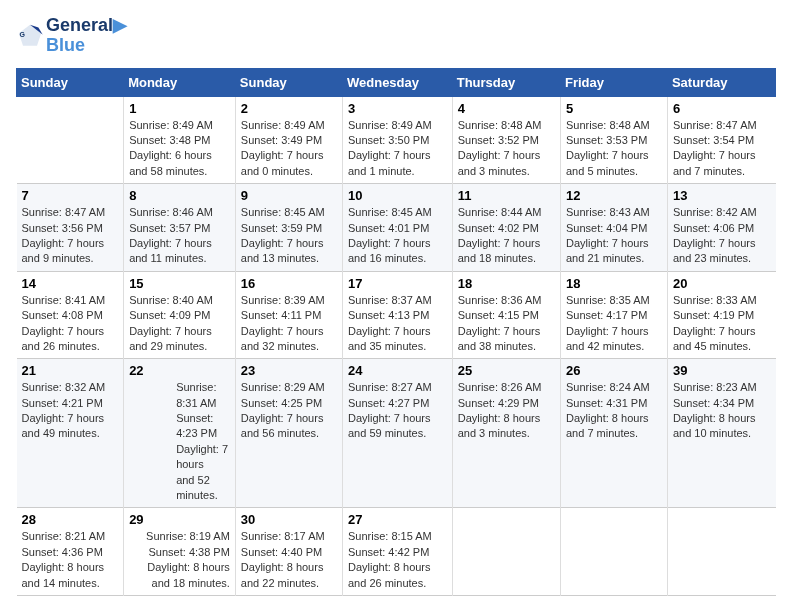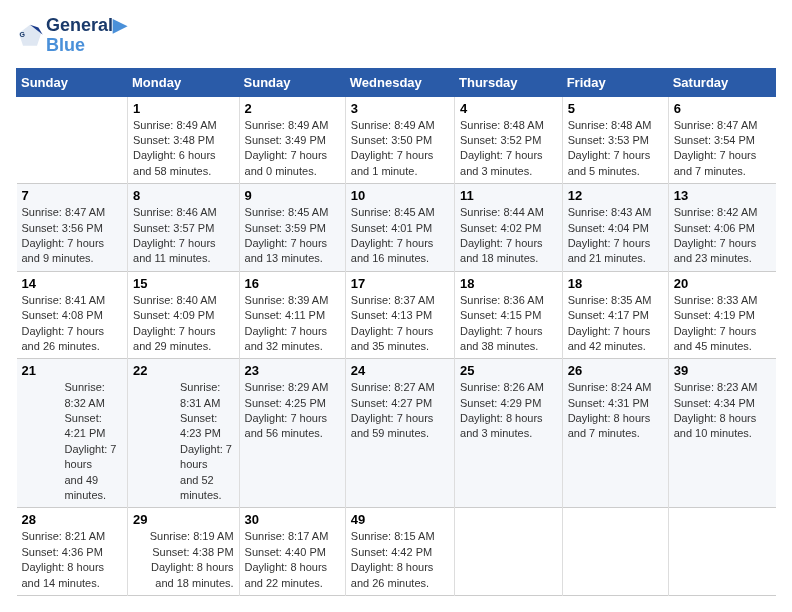--- a/index.html
+++ b/index.html
@@ -261,21 +261,21 @@
           <span class="day-num">20</span>
           <div class="cell-text" style="white-space: pre-line;">Sunrise: 8:33 AM
 Sunset: 4:19 PM
 Daylight: 7 hours
 and 45 minutes.</div>
         </td>
       </tr>
       <tr>
         <td>
           <span class="day-num">21</span>
-          <div class="cell-text" style="white-space: pre-line; margin-left: 43px;">Sunrise: 8:32 AM
+          <div class="cell-text" style="white-space: pre-line;">Sunrise: 8:32 AM
 Sunset: 4:21 PM
 Daylight: 7 hours
 and 49 minutes.</div>
         </td>
         <td>
           <span class="day-num">22</span>
           <div class="cell-text" style="white-space: pre-line; margin-left: 47px;">Sunrise: 8:31 AM
 Sunset: 4:23 PM
 Daylight: 7 hours
 and 52 minutes.</div>
@@ -332,21 +332,21 @@
 and 18 minutes.</div>
         </td>
         <td>
           <span class="day-num">30</span>
           <div class="cell-text" style="white-space: pre-line;">Sunrise: 8:17 AM
 Sunset: 4:40 PM
 Daylight: 8 hours
 and 22 minutes.</div>
         </td>
         <td>
-          <span class="day-num">49</span>
+          <span class="day-num">27</span>
           <div class="cell-text" style="white-space: pre-line;">Sunrise: 8:15 AM
 Sunset: 4:42 PM
 Daylight: 8 hours
 and 26 minutes.</div>
         </td>
         <td></td>
         <td></td>
         <td></td>
       </tr>
     </tbody>

